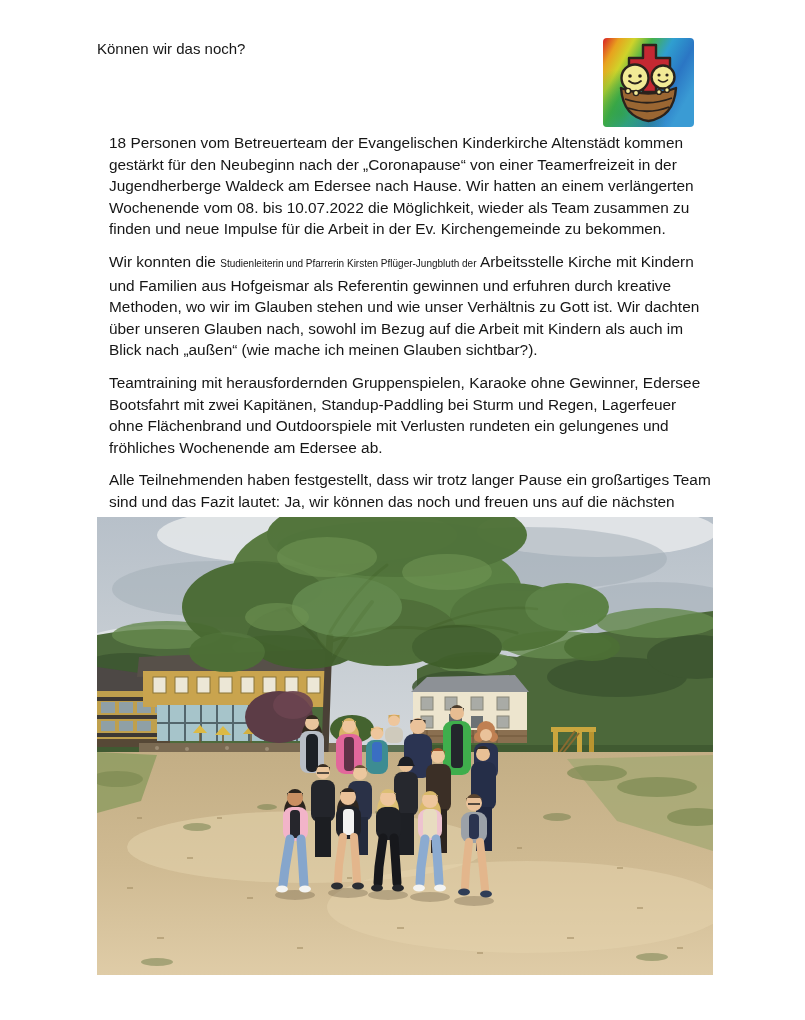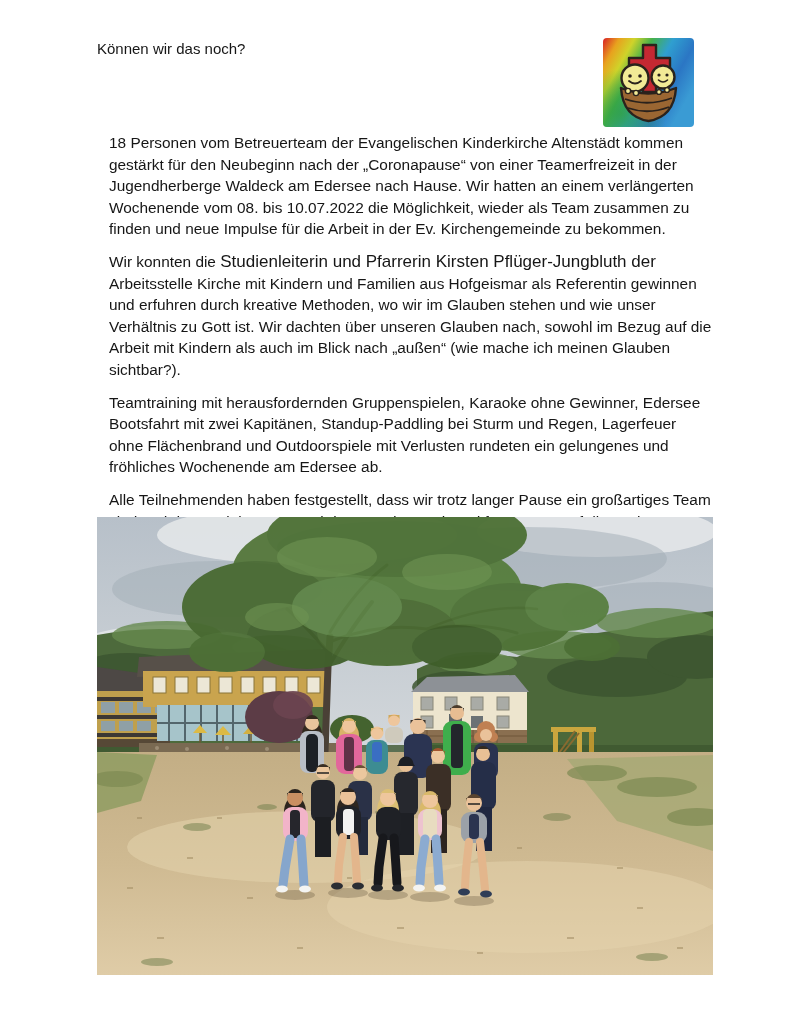--- a/index.html
+++ b/index.html
@@ -3,21 +3,21 @@
 <meta charset="utf-8">
 <style>
   html,body{margin:0;padding:0;background:#ffffff;}
   .page{position:relative;width:725px;height:1020px;background:#ffffff;overflow:hidden;
         font-family:"Liberation Sans","DejaVu Sans",sans-serif;color:#161616;}
   .title{position:absolute;left:97px;top:40px;font-size:15px;font-weight:400;margin:0;}
   .logo{position:absolute;left:602px;top:37px;width:93px;height:91px;}
   .logo svg{display:block;}
   .content{position:absolute;left:97px;top:132px;width:617px;font-size:15.4px;line-height:21.6px;}
   .content p{margin:0 0 11px 12px;text-align:left;}
-  .small-inline{font-size:17px;}
+  .small-inline{font-size:10px;}
   .photo{position:absolute;left:97px;top:517px;width:616px;height:458px;}
   .photo svg{display:block;}
 </style>
 </head>
 <body>
 
 <div class="page">
 
   <h1 class="title"><span>Können wir das noch?</span></h1>
 

